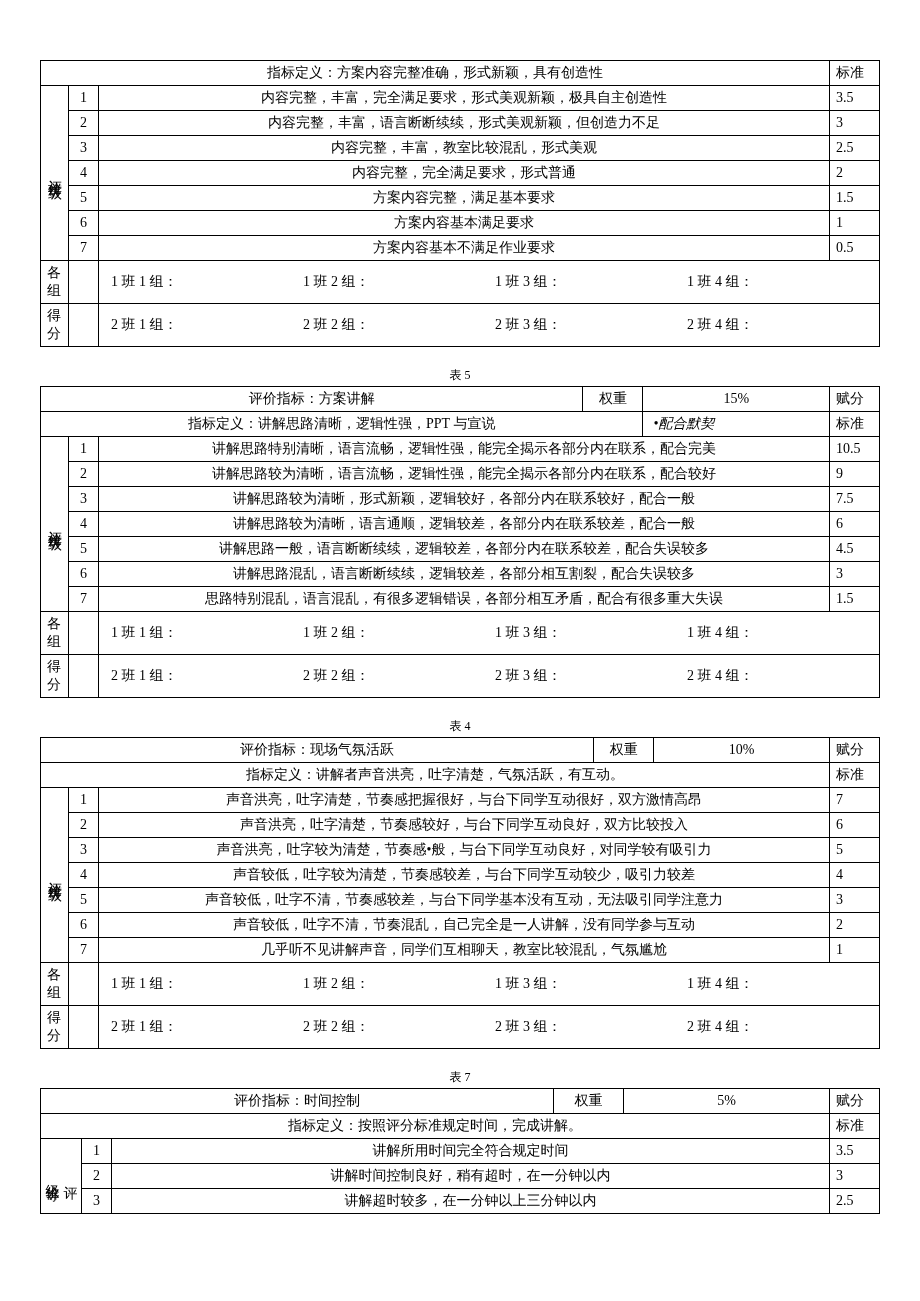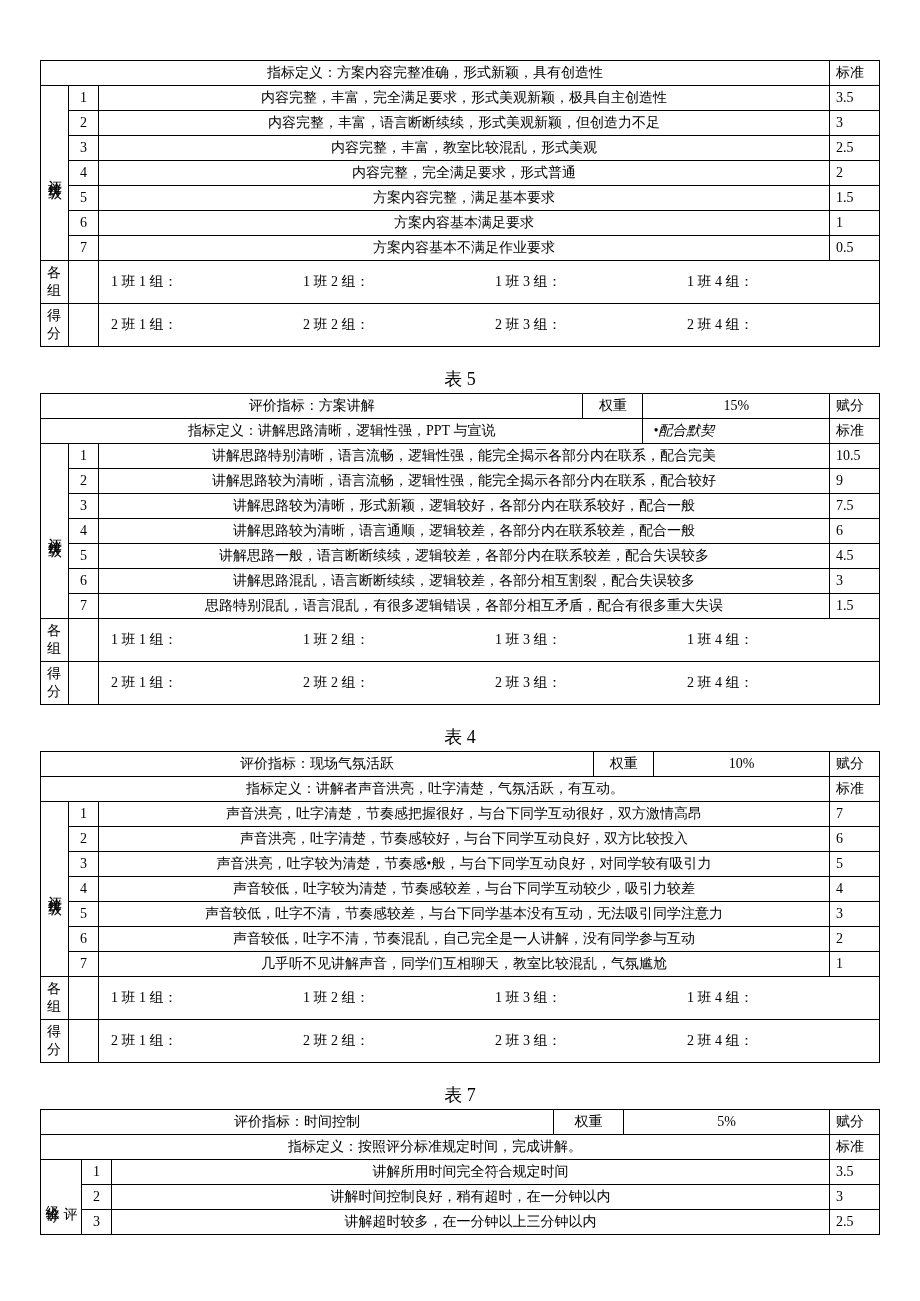--- a/index.html
+++ b/index.html
@@ -26,21 +26,21 @@
     }
     .vert {
       writing-mode: vertical-rl;
       text-orientation: upright;
       letter-spacing: 2px;
       width: 28px;
       padding: 4px 2px;
     }
     .caption {
       text-align: center;
-      font-size: 18px;
+      font-size: 12px;
       margin-top: 20px;
       margin-bottom: 2px;
     }
     .group-label { text-align: left; }
     .left { text-align: left; padding-left: 10px; font-style: italic; }
     .num-col { width: 30px; }
     .score-col { width: 50px; text-align: left; }
     .topline td { border-top: 1.5px solid #000; }
   </style>
 </head>

